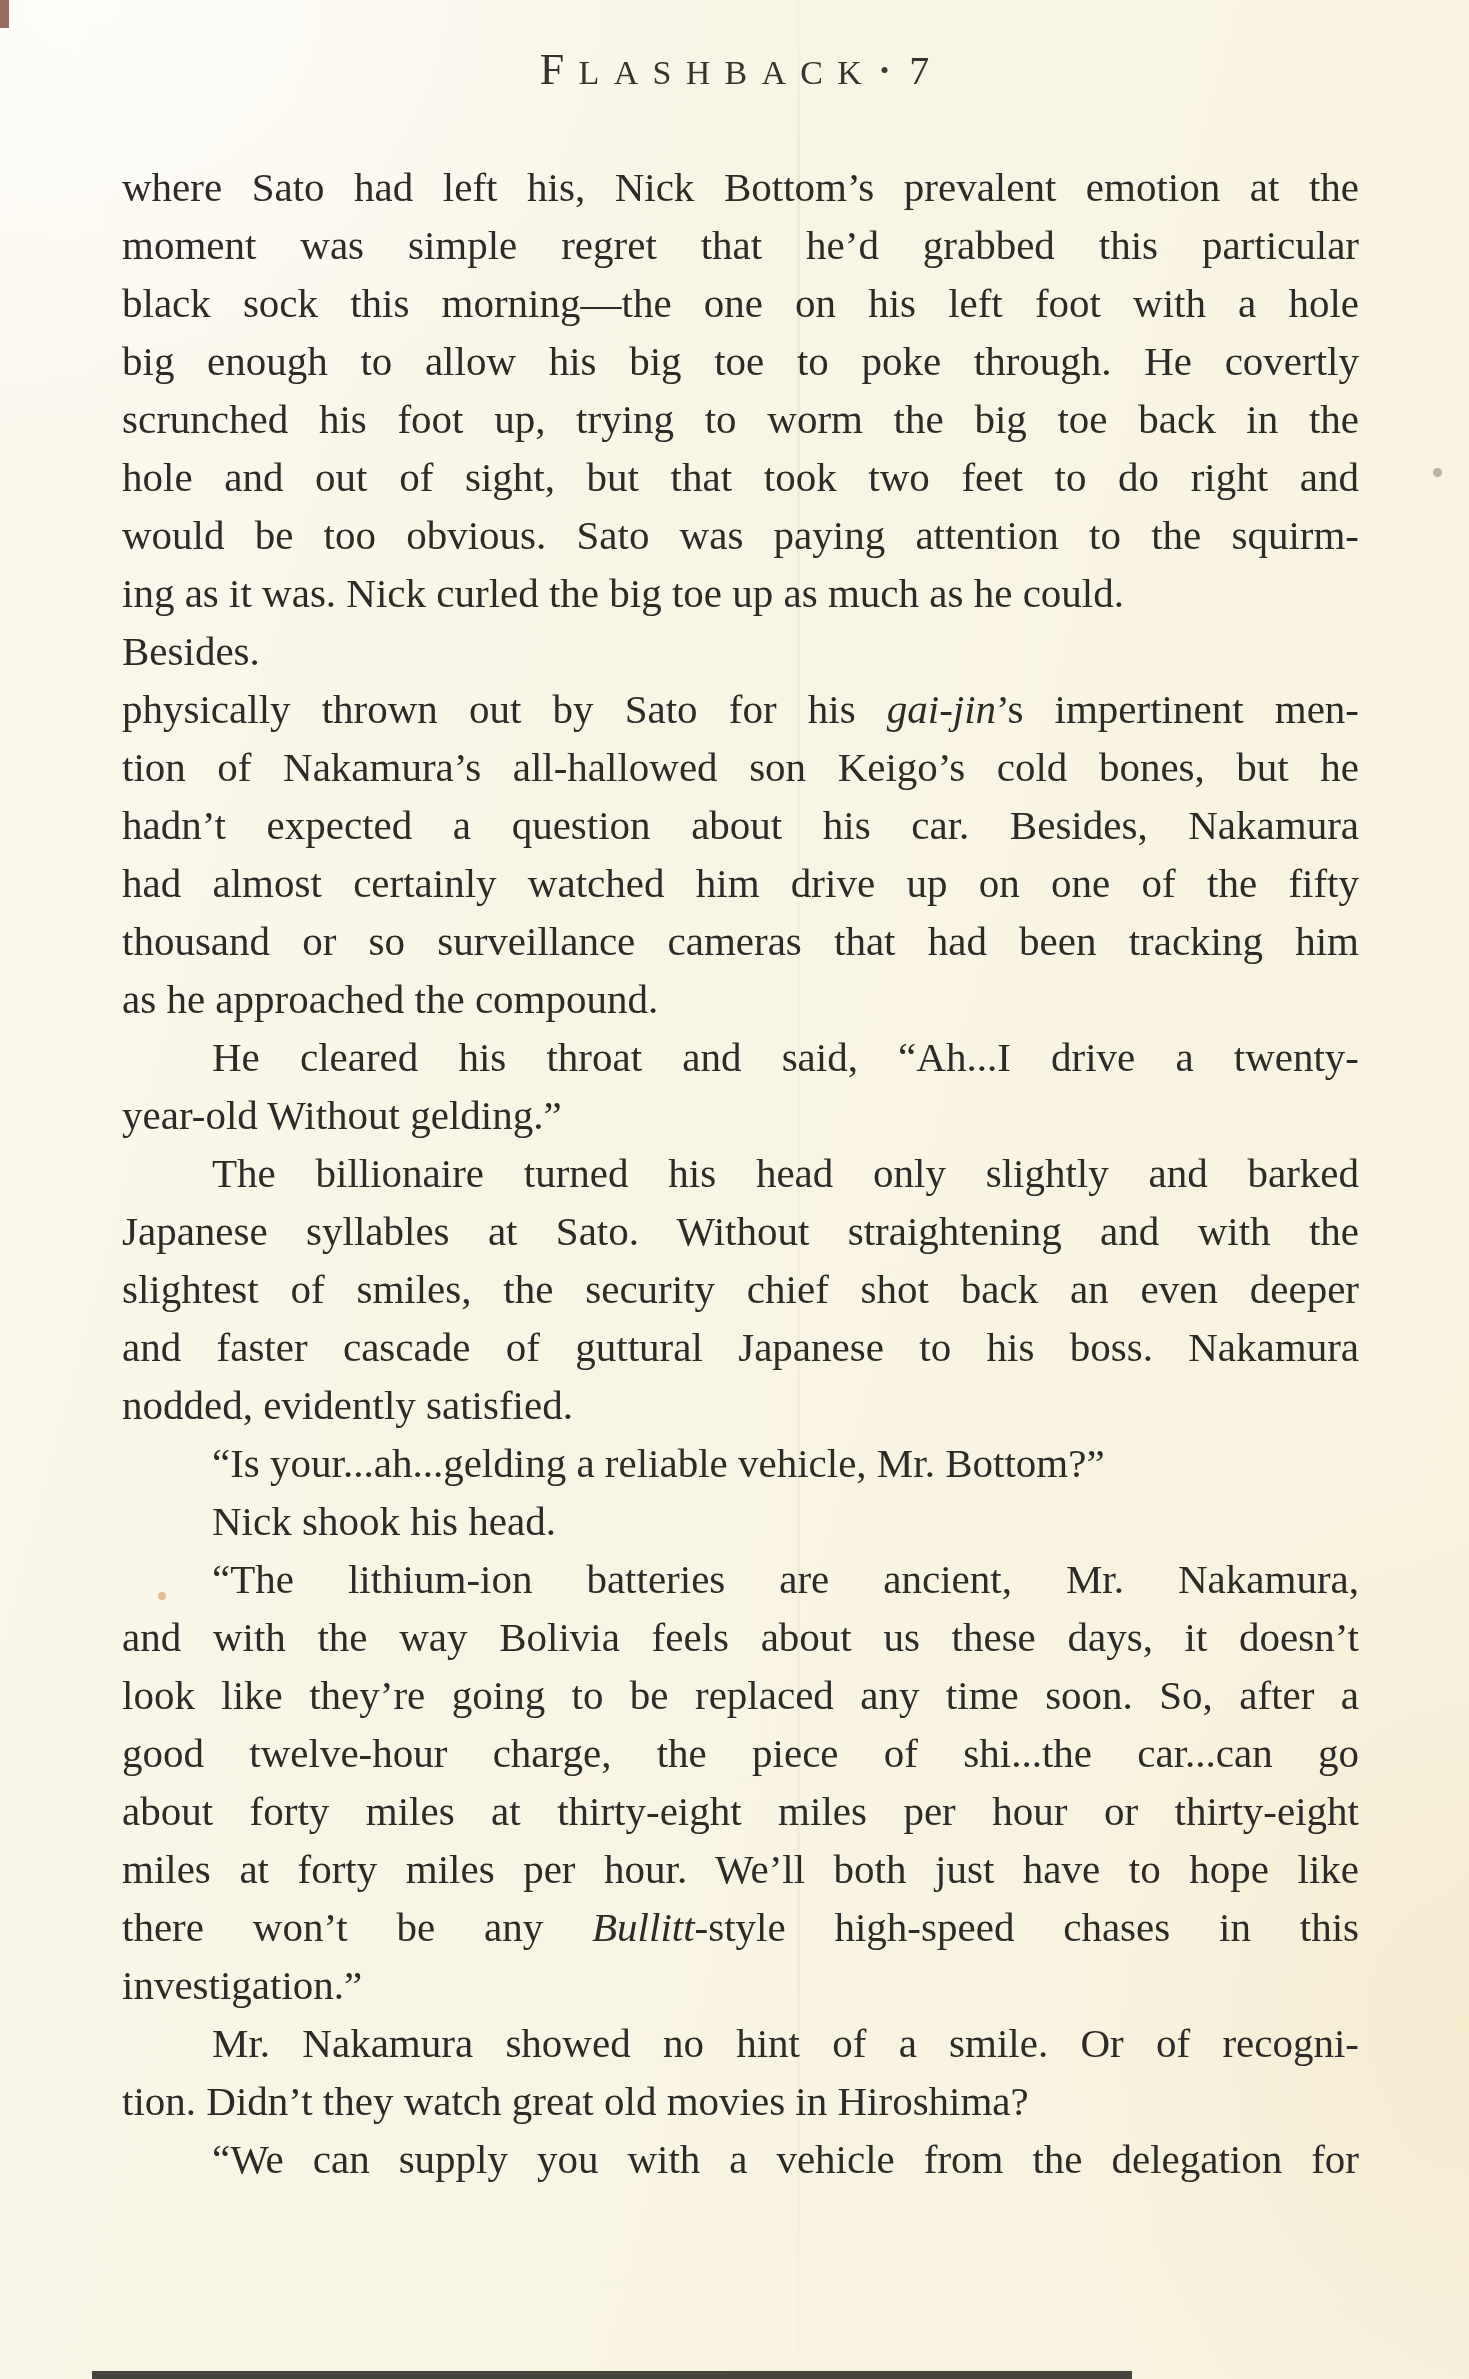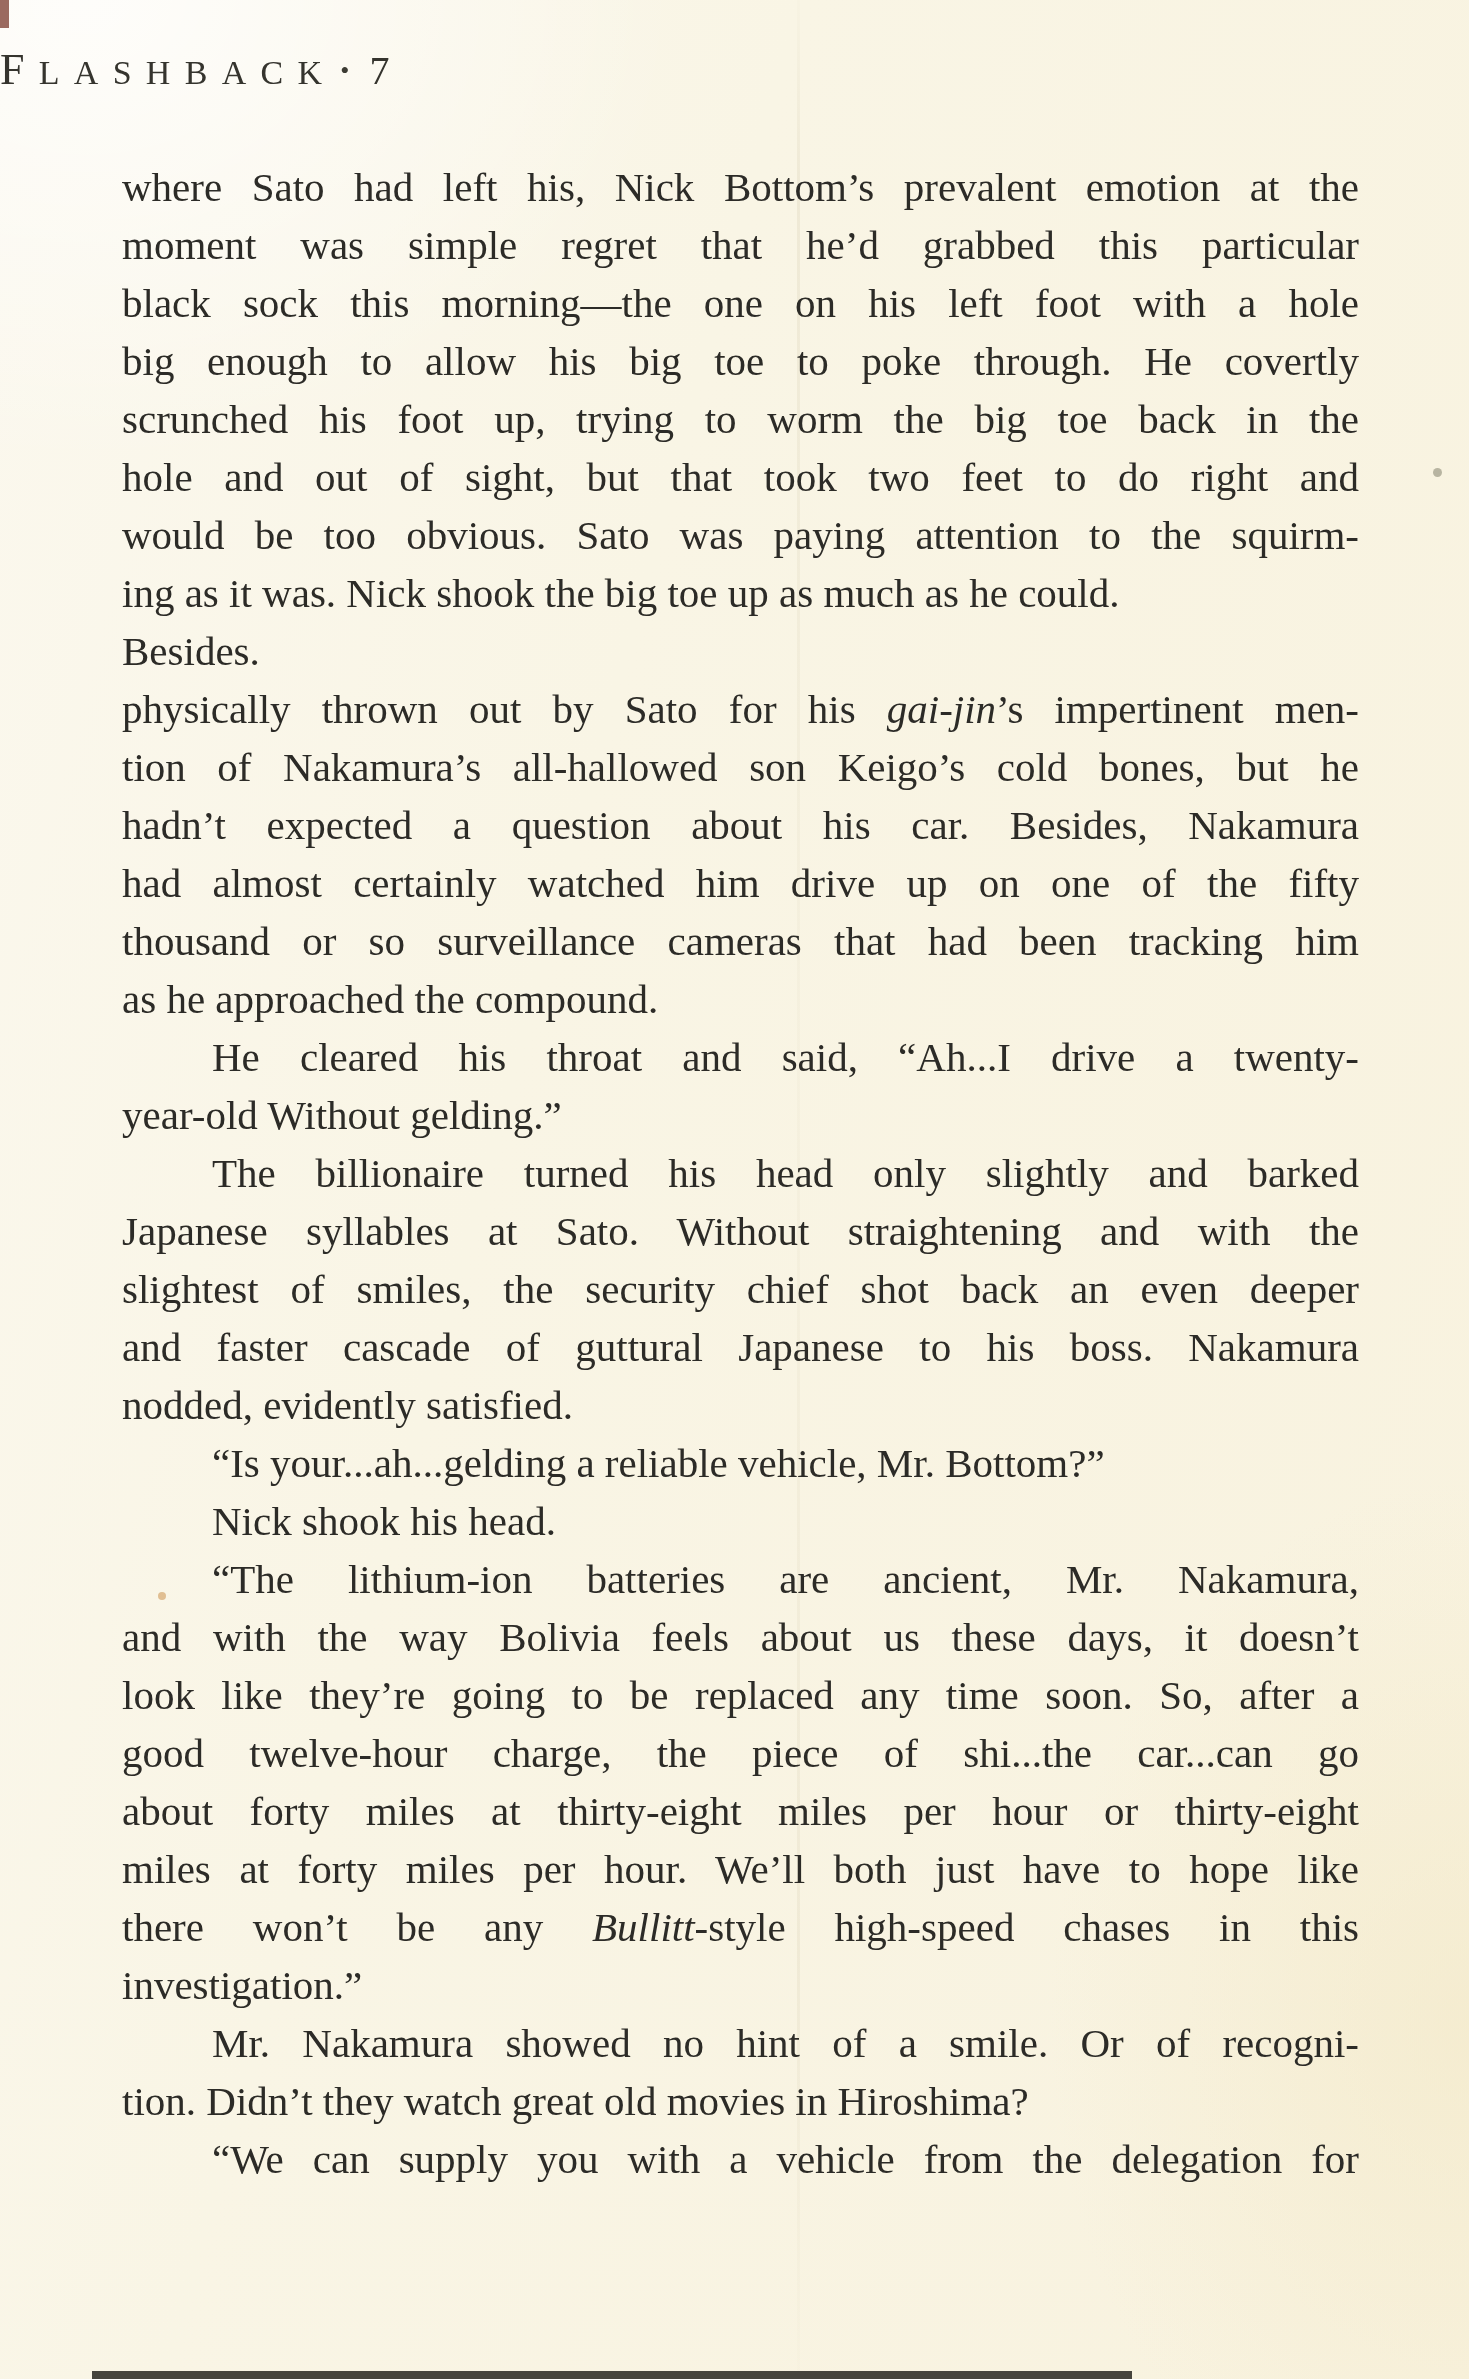--- a/index.html
+++ b/index.html
@@ -30,21 +30,21 @@
       rgba(187,174,136,0.30) 8%,
       rgba(187,174,136,0.10) 45%,
       rgba(187,174,136,0.26) 82%,
       rgba(187,174,136,0.04));
     opacity: 0.55;
   }
   .header {
     position: absolute;
     top: 44px; left: 0;
     width: 100%;
-    text-align: left;
+    text-align: center;
     color: #35342e;
     font-family: "Liberation Serif", "DejaVu Serif", serif;
   }
   .header-title {
     display: inline-block;
     font-size: 34px;
     letter-spacing: 0.42em;
     text-transform: uppercase;
   }
   .header-title::first-letter {
@@ -124,21 +124,21 @@
   </div>
 
   <div class="body-text">
       <div class="line"><span>where Sato had left his, Nick Bottom’s prevalent emotion at the</span></div>
       <div class="line"><span>moment was simple regret that he’d grabbed this particular</span></div>
       <div class="line"><span>black sock this morning—the one on his left foot with a hole</span></div>
       <div class="line"><span>big enough to allow his big toe to poke through. He covertly</span></div>
       <div class="line"><span>scrunched his foot up, trying to worm the big toe back in the</span></div>
       <div class="line"><span>hole and out of sight, but that took two feet to do right and</span></div>
       <div class="line"><span>would be too obvious. Sato was paying attention to the squirm-</span></div>
-      <div class="line last"><span>ing as it was. Nick shook the big toe up as much as he could.</span></div>
+      <div class="line last"><span>ing as it was. Nick curled the big toe up as much as he could.</span></div>
       <div class="line last"><span>Besides.</span></div>
       <div class="line"><span>physically thrown out by Sato for his </span><span class="it">gai-jin</span><span>’s impertinent men-</span></div>
       <div class="line"><span>tion of Nakamura’s all-hallowed son Keigo’s cold bones, but he</span></div>
       <div class="line"><span>hadn’t expected a question about his car. Besides, Nakamura</span></div>
       <div class="line"><span>had almost certainly watched him drive up on one of the fifty</span></div>
       <div class="line"><span>thousand or so surveillance cameras that had been tracking him</span></div>
       <div class="line last"><span>as he approached the compound.</span></div>
       <div class="line indent"><span>He cleared his throat and said, “Ah...I drive a twenty-</span></div>
       <div class="line last"><span>year-old Without gelding.”</span></div>
       <div class="line indent"><span>The billionaire turned his head only slightly and barked</span></div>

